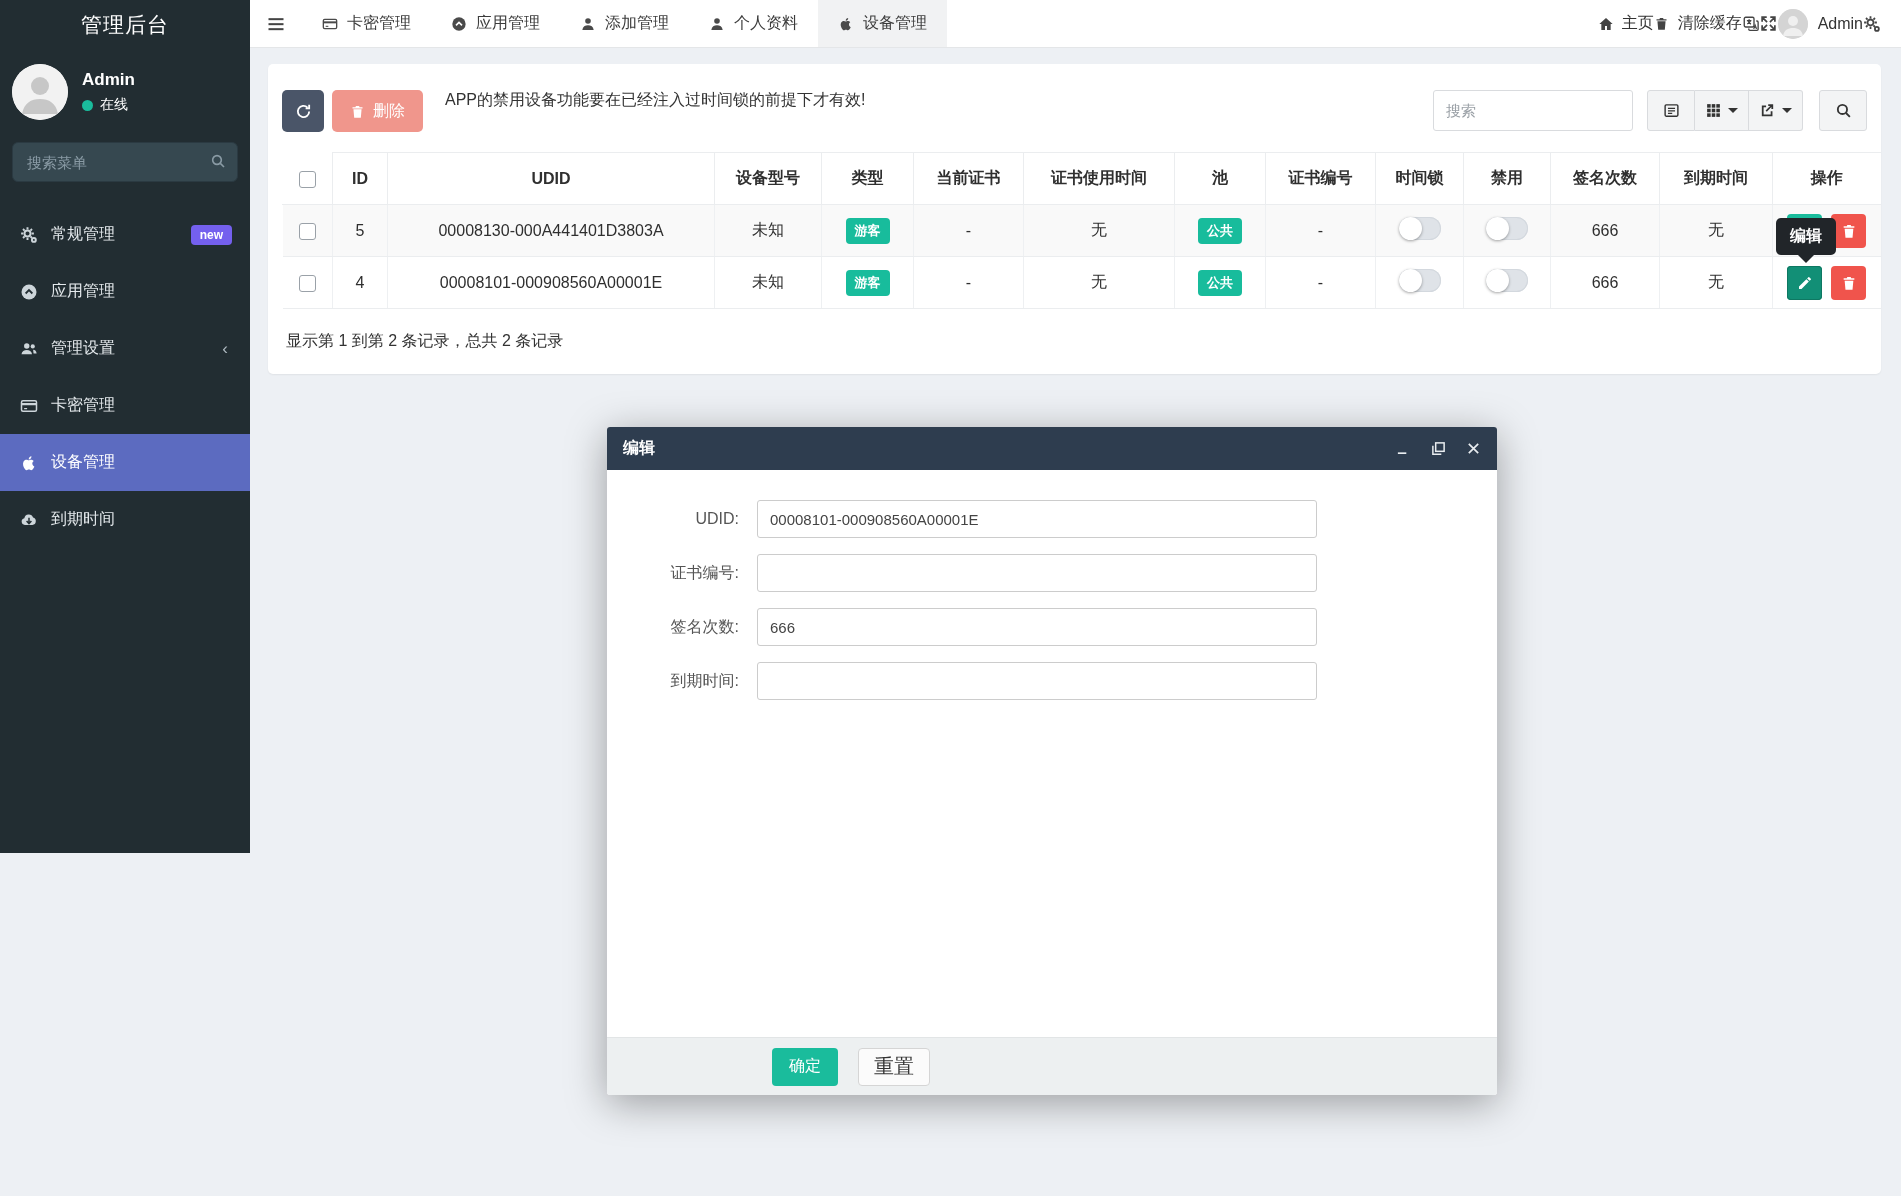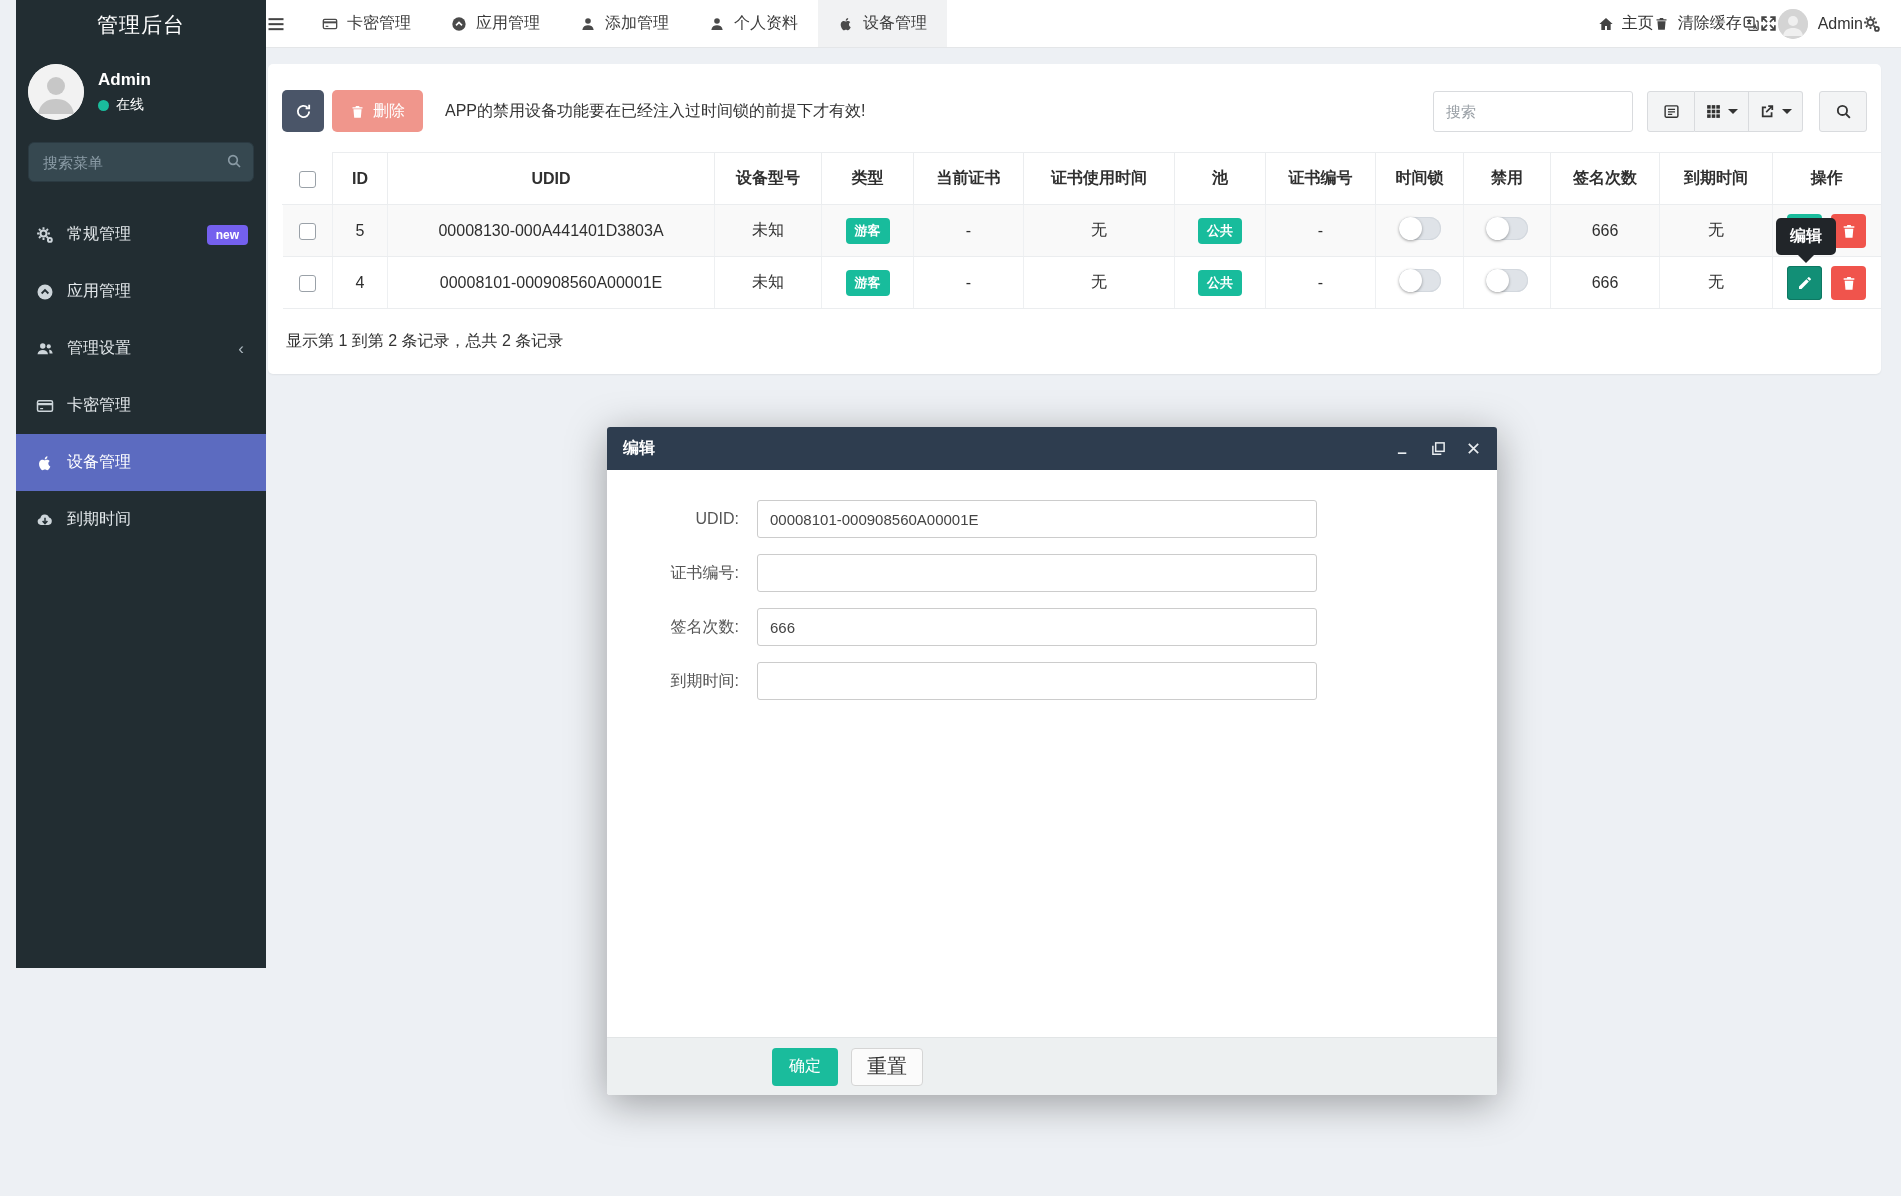--- a/index.html
+++ b/index.html
@@ -1,21 +1,21 @@
 <!DOCTYPE html>
 <html><head>
 <meta charset="utf-8">
 <style>
   * { margin:0; padding:0; box-sizing:border-box; }
   html,body { width:1901px; height:1196px; }
   body { font-family:"Liberation Sans","DejaVu Sans",sans-serif; background:#edf0f4; }
   #app { position:relative; width:1901px; height:1196px; overflow:hidden; }
 
   
-  .sidebar { position:absolute; left:16px; top:0; width:250px; height:968px; background:#222d32; color:#dfe4e8; z-index:3; }
+  .sidebar { position:absolute; left:0; top:0; width:250px; height:853px; background:#222d32; color:#dfe4e8; z-index:3; }
   .sidebar-title { height:50px; display:flex; align-items:center; justify-content:center; color:#fff; font-size:21px; letter-spacing:1px; }
   .user-panel { display:flex; align-items:center; gap:14px; padding:14px 12px 16px 12px; }
   .avatar-lg { width:56px; height:56px; border-radius:50%; background:#f4f4f4; overflow:hidden; flex:0 0 56px; display:flex; align-items:center; justify-content:center; }
   .user-meta .user-name { color:#fff; font-weight:bold; font-size:17px; margin-bottom:6px; }
   .user-status { display:flex; align-items:center; gap:7px; font-size:14px; color:#fff; }
   .status-dot { width:11px; height:11px; border-radius:50%; background:#1abc9c; display:inline-block; }
   .side-search { margin:6px 12px 14px 12px; position:relative; }
   .side-search input { width:100%; height:40px; background:#364850; border:1px solid #2b3a42; border-radius:6px; color:#cfd8dd; font-size:15px; padding:0 38px 0 14px; outline:none; }
   .side-search input::placeholder { color:#8a9ba5; }
   .side-search .s-icon { position:absolute; right:12px; top:11px; color:#8a9ba5; }
@@ -37,21 +37,21 @@
   .nav-right { margin-left:auto; display:flex; align-items:center; padding-right:20px; }
   .nav-link { display:flex; align-items:center; gap:8px; font-size:16px; color:#333; cursor:pointer; }
   .nav-link .nt-icon { width:16px; height:16px; color:#444; }
   .nav-ic { width:18px; height:18px; color:#444; cursor:pointer; }
   .avatar-sm { width:30px; height:30px; border-radius:50%; background:#d9d9d9; overflow:hidden; display:flex; align-items:center; justify-content:center; }
   .nav-user { display:flex; align-items:center; gap:10px; font-size:16px; color:#333; cursor:pointer; }
 
   
   .content { position:absolute; left:250px; top:48px; width:1651px; height:1148px; background:#edf0f4; }
   .card { position:absolute; left:18px; top:16px; width:1613px; background:#fff; border-radius:5px; box-shadow:0 1px 2px rgba(0,0,0,.06); padding:26px 14px 22px 14px; }
-  .toolbar { display:flex; align-items:center; }
+  .toolbar { display:flex; align-items:flex-start; }
   .btn { border:none; border-radius:5px; cursor:pointer; font-size:15px; display:inline-flex; align-items:center; justify-content:center; gap:8px; }
   .btn-refresh { width:42px; height:42px; background:#4a5568; color:#fff; }
   .btn-delete { height:42px; padding:0 18px; background:#f0968c; color:#fff; margin-left:8px; font-size:16px; }
   .toolbar-notice { margin-left:22px; font-size:16px; color:#333; }
   .toolbar-right { margin-left:auto; display:flex; align-items:center; }
   .tb-search { width:200px; height:41px; border:1px solid #d9dbde; border-radius:3px; font-size:15px; color:#3b82f6; padding:0 12px; outline:none; }
   .tb-search::placeholder { color:#9aa0a6; }
   .btn-group { display:flex; margin-left:14px; }
   .tbtn { height:41px; min-width:48px; background:#f3f4f5; border:1px solid #d9dbde; display:flex; align-items:center; justify-content:center; gap:6px; color:#333; cursor:pointer; padding:0 10px; }
   .tbtn + .tbtn { border-left:none; }
@@ -86,21 +86,21 @@
   
   .modal { position:absolute; left:607px; top:427px; width:890px; height:668px; background:#fff; border-radius:3px; box-shadow:0 8px 40px rgba(0,0,0,.35); z-index:10; display:flex; flex-direction:column; }
   .modal-header { height:43px; background:#2e3d4f; border-radius:3px 3px 0 0; display:flex; align-items:center; padding:0 16px; }
   .modal-title { color:#fff; font-size:16px; font-weight:bold; }
   .win-controls { margin-left:auto; display:flex; align-items:center; gap:20px; color:#e9edf0; }
   .win-controls .wc { width:15px; height:15px; cursor:pointer; }
   .modal-body { flex:1; padding:30px 0 0 0; }
   .form-row { display:flex; align-items:center; margin-bottom:16px; }
   .form-label { flex:0 0 150px; text-align:right; padding-right:18px; font-size:16px; color:#555; }
   .form-input { width:560px; height:38px; border:1px solid #ccc; border-radius:3px; font-size:15px; color:#444; padding:0 12px; outline:none; }
-  .modal-footer { height:58px; background:#edf0f1; border-top:1px solid #e2e5e6; border-radius:0 0 3px 3px; display:flex; align-items:center; padding-left:165px; gap:13px; }
+  .modal-footer { height:58px; background:#edf0f1; border-top:1px solid #e2e5e6; border-radius:0 0 3px 3px; display:flex; align-items:center; padding-left:165px; gap:20px; }
   .btn-ok { height:38px; padding:0 17px; background:#1abc9c; color:#fff; font-size:16px; border:none; border-radius:4px; cursor:pointer; }
   .btn-reset { height:38px; padding:0 15px; background:#fbfbfb; color:#333; font-size:20px; border:1px solid #d5d5d5; border-radius:4px; cursor:pointer; }
 
   svg { display:block; }
 </style>
 </head>
 <body>
 
 <div id="app">
 

